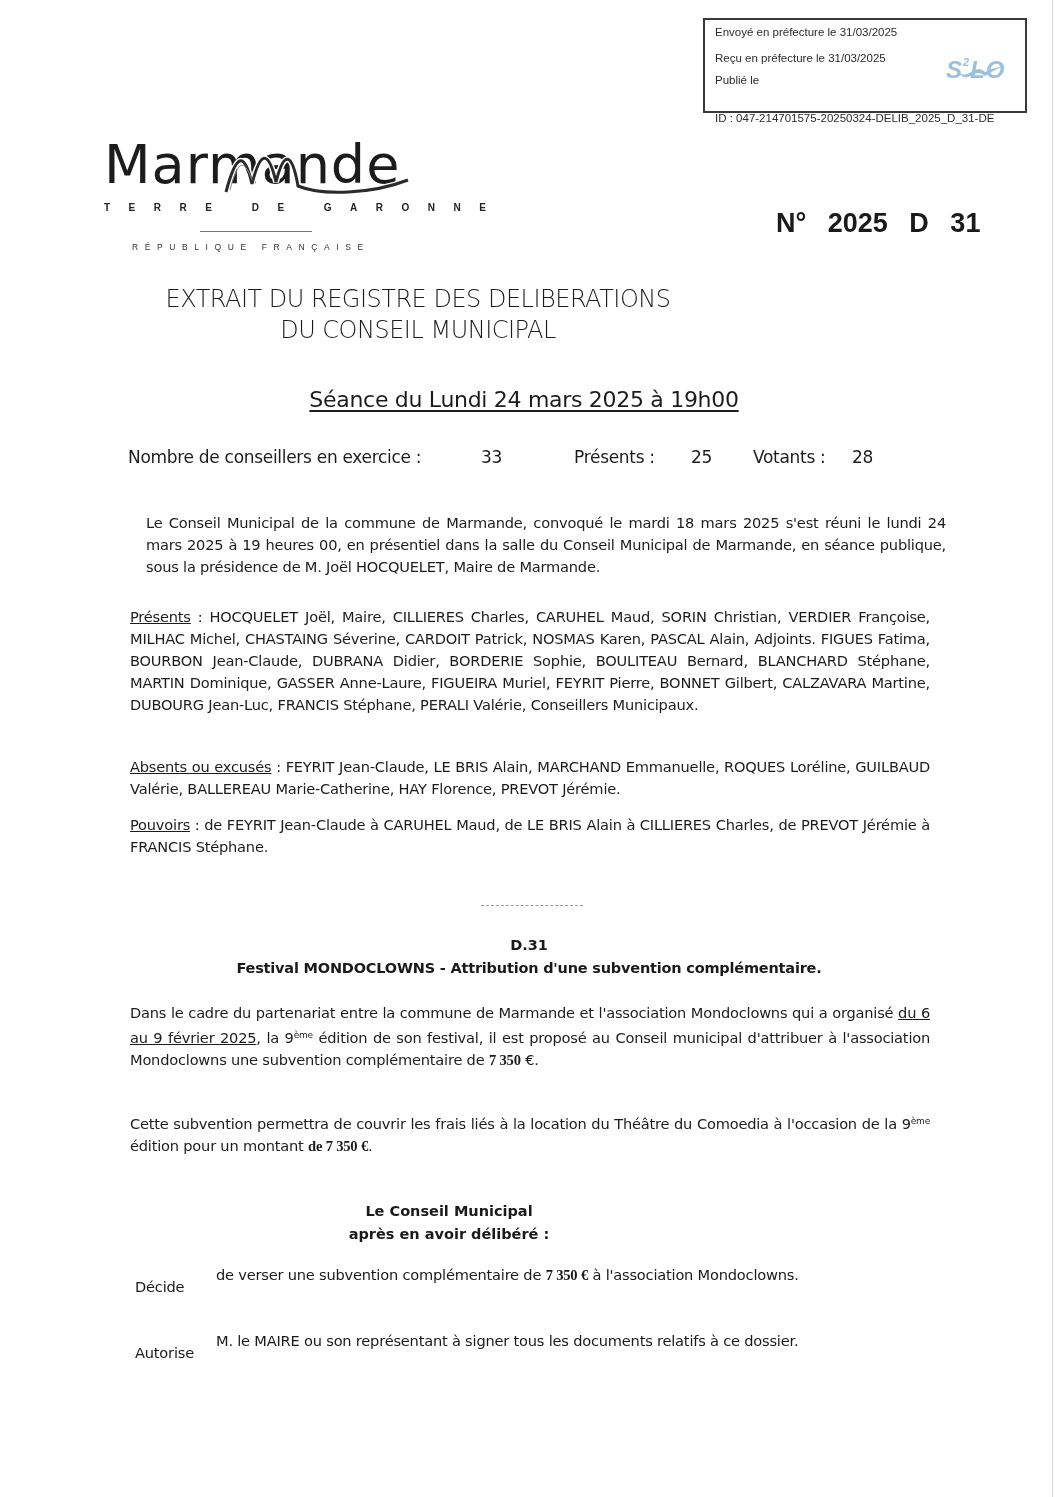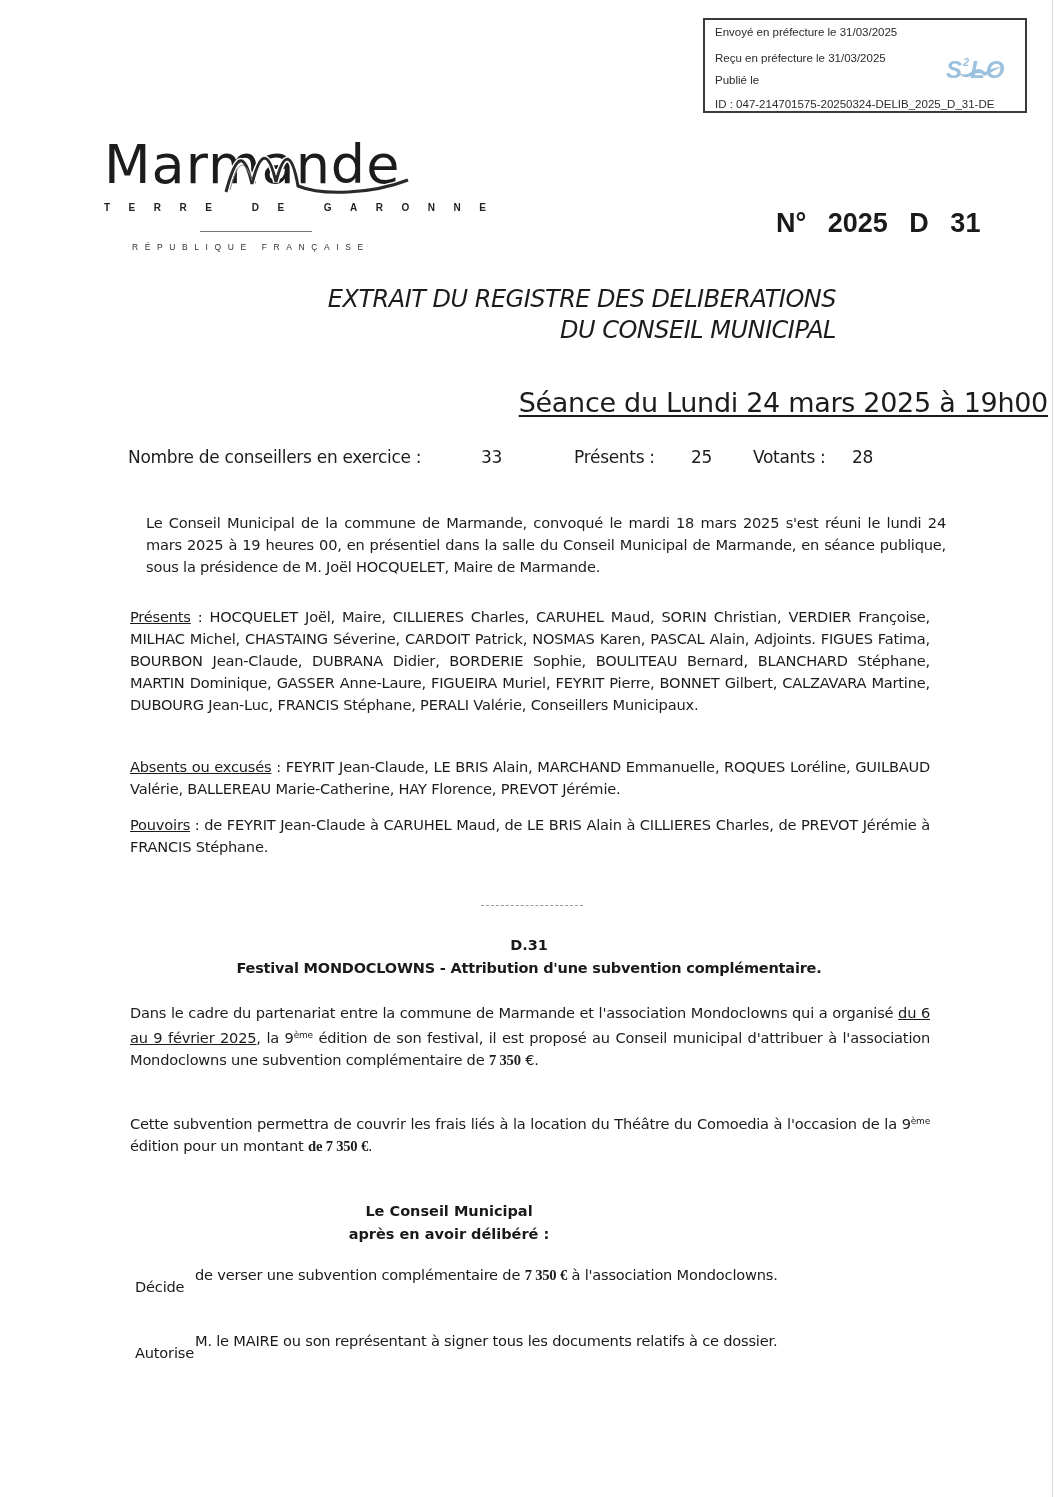--- a/index.html
+++ b/index.html
@@ -9,21 +9,21 @@
     }
     .page-edge { position: absolute; left: 1052px; top: 0; width: 1px; height: 1497px; background: #d8d8d8; }
 
     
     .stamp {
       position: absolute; left: 703px; top: 18px; width: 324px; height: 95px;
       border: 2px solid #3a3a3a; box-sizing: border-box; background: #fff;
       font-family: "Liberation Sans", sans-serif; font-size: 11.5px; color: #2b2b2b;
     }
     .stamp-line { position: absolute; left: 10px; white-space: nowrap; }
-    .stamp-l1 { top: 6px; } .stamp-l2 { top: 32px; } .stamp-l3 { top: 54px; } .stamp-l4 { top: 78px; }
+    .stamp-l1 { top: 6px; } .stamp-l2 { top: 32px; } .stamp-l3 { top: 54px; } .stamp-l4 { top: 92px; }
     .s2lo {
       position: absolute; left: 196px; top: 36px; font-family: "Liberation Sans", sans-serif;
       font-weight: bold; font-style: italic; font-size: 24px; color: #9cc1df; letter-spacing: 1px; margin-left: 45px;
     }
     .s2lo sup { font-size: 11px; vertical-align: 12px; }
     .s2lo-swoosh { position: absolute; left: 250px; top: 44px; }
 
     
     .logo { position: absolute; left: 104px; top: 138px; }
     .logo-word {
@@ -40,27 +40,27 @@
       font-family: "Liberation Sans", sans-serif; font-size: 8.5px; letter-spacing: 6.6px;
       color: #333; margin: 10px 0 0 28px;
     }
 
     .numero {
       position: absolute; left: 776px; top: 208px; font-family: "Liberation Sans", sans-serif;
       font-weight: bold; font-size: 27px; color: #1a1a1a; word-spacing: 14px;
     }
 
     .title {
-      position: absolute; left: 0; width: 836px; text-align: right; top: 284px;
+      position: absolute; left: 0; width: 836px; text-align: center; top: 284px;
       font-family: "DejaVu Sans", sans-serif; font-size: 24px; line-height: 31px; color: #1c1c1c;
-      letter-spacing: -0.5px; font-weight: 300; font-style: italic;
+      letter-spacing: -0.5px; font-weight: 300;
     }
     .seance {
-      position: absolute; left: 0; width: 1048px; text-align: right; top: 387px;
-      font-size: 27px; text-decoration: underline; text-underline-offset: 3px; color: #1c1c1c;
+      position: absolute; left: 0; width: 1048px; text-align: center; top: 387px;
+      font-size: 22px; text-decoration: underline; text-underline-offset: 3px; color: #1c1c1c;
       letter-spacing: -0.3px;
     }
     .counts { position: absolute; top: 447px; left: 128px; font-size: 17px; color: #1c1c1c; letter-spacing: -0.3px; }
     .counts span { position: absolute; white-space: nowrap; }
 
     .para {
       position: absolute; left: 130px; width: 800px; font-size: 14.6px; line-height: 22px;
       text-align: justify; color: #1c1c1c; letter-spacing: -0.2px;
     }
     .u { text-decoration: underline; }
@@ -68,21 +68,21 @@
     sup.ord { font-size: 9px; vertical-align: 5px; }
 
     .sep { position: absolute; top: 905px; left: 481px; width: 102px; border-top: 1px dashed #999; }
     .dnum { position: absolute; top: 937px; left: 0; width: 1058px; text-align: center; font-weight: bold; font-size: 14.5px; }
     .dtitle { position: absolute; top: 960px; left: 0; width: 1058px; text-align: center; font-weight: bold; font-size: 14.5px; letter-spacing: -0.2px; }
 
     .cm { position: absolute; top: 1200px; left: 0; width: 898px; text-align: center; font-weight: bold; font-size: 14.5px; line-height: 23px; }
 
     .decision { position: absolute; left: 135px; width: 800px; font-size: 14.6px; line-height: 22px; letter-spacing: -0.2px; }
     .decision .label { position: absolute; left: 0; top: 12px; font-weight: normal; }
-    .decision .text { margin-left: 60px; text-align: justify; }
+    .decision .text { margin-left: 81px; text-align: justify; }
   </style>
 </head>
 <body>
 
 <div class="page-edge"></div>
 
 <div class="stamp">
   <div class="stamp-line stamp-l1">Envoyé en préfecture le 31/03/2025</div>
   <div class="stamp-line stamp-l2">Reçu en préfecture le 31/03/2025</div>
   <div class="stamp-line stamp-l3">Publié le</div>

